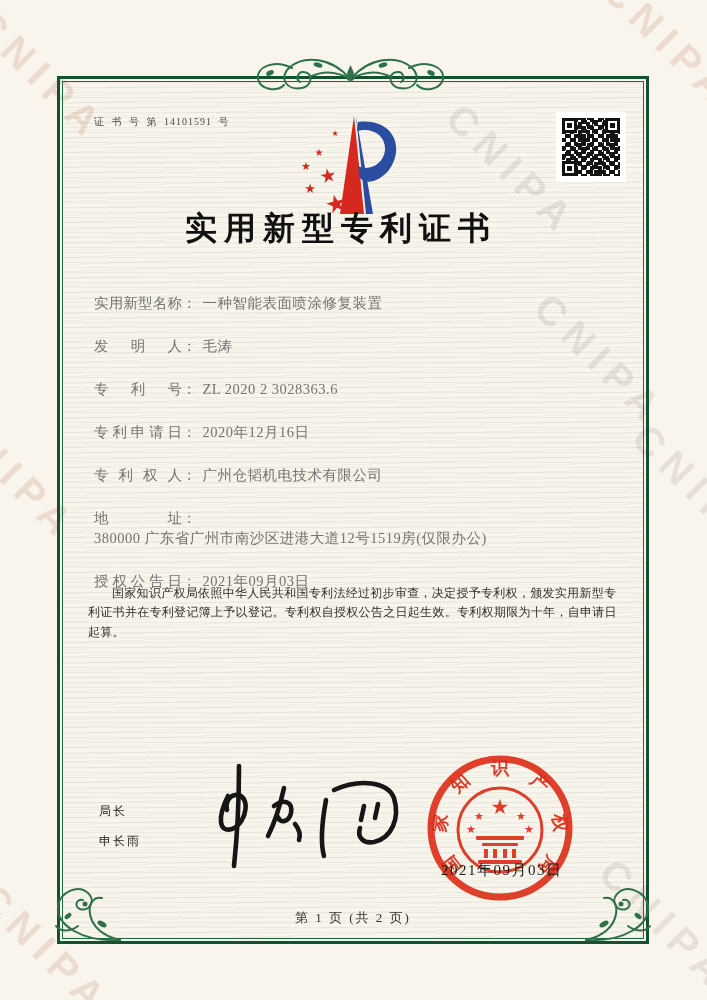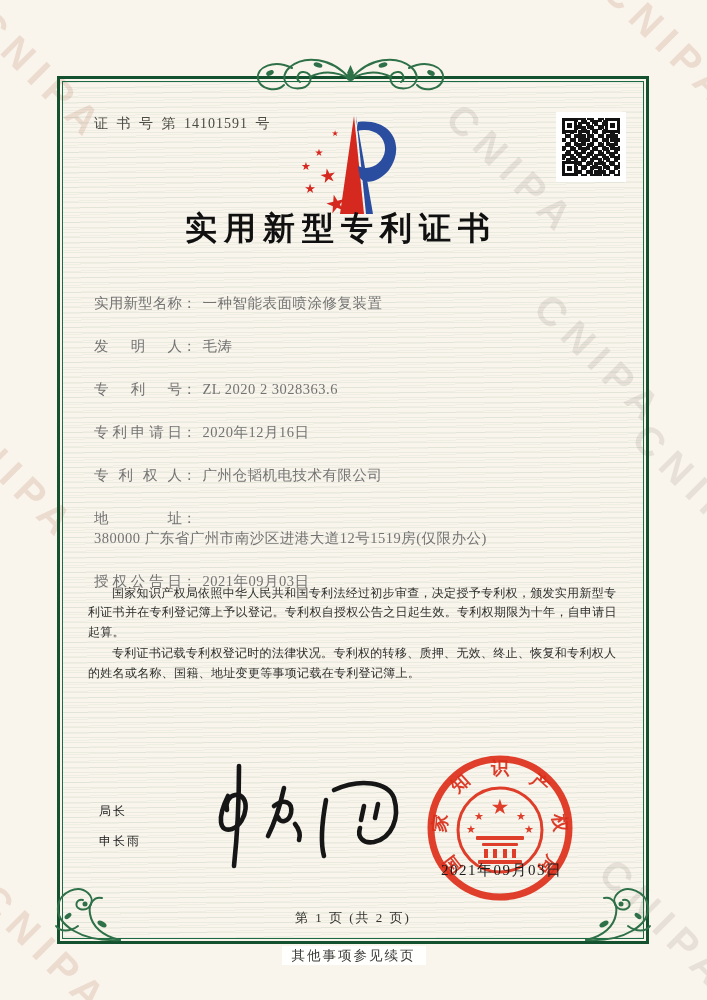--- a/index.html
+++ b/index.html
@@ -21,21 +21,21 @@
       background:
         repeating-linear-gradient(180deg, rgba(44,112,72,0.075) 0 1px, transparent 1px 5px),
         repeating-linear-gradient(178deg, rgba(44,112,72,0.05) 0 1px, transparent 1px 7px);
   }
 
   .ornament-top { position:absolute; left:248px; top:53px; z-index:4; }
   .flourish { position:absolute; z-index:4; }
   .flourish.right { transform:scaleX(-1); }
 
   .cert-no { position:absolute; left:94px; top:115px; z-index:5;
-             font-size:14px; color:#4b4b45; letter-spacing:1px; word-spacing:3px; }
+             font-size:10px; color:#4b4b45; letter-spacing:1px; word-spacing:3px; }
 
   .logo { position:absolute; left:292px; top:112px; z-index:5; }
 
   .qr-wrap { position:absolute; left:556px; top:112px; width:70px; height:70px;
              background:#fff; z-index:5; padding:6px; }
   .qr { position:relative; width:58px; height:58px;
         background: repeating-conic-gradient(#141414 0% 25%, transparent 0% 50%) 0 0 / 8px 8px,
                     repeating-conic-gradient(#141414 0% 25%, transparent 0% 50%) 3px 2px / 11px 9px; }
   .finder { position:absolute; width:15px; height:15px; background:#fff; border:3px solid #111; }
   .finder::after { content:""; position:absolute; left:2px; top:2px; width:5px; height:5px; background:#111; }
@@ -175,21 +175,20 @@
     <div class="field-row">
       <span class="flabel">地址</span><span class="fcolon">：</span><span class="fvalue fvalue-address">380000 广东省广州市南沙区进港大道12号1519房(仅限办公)</span>
     </div>
     <div class="field-row">
       <span class="flabel">授权公告日</span><span class="fcolon">：</span><span class="fvalue">2021年09月03日</span>
     </div>
   </div>
 
   <div class="body-text">
     <p>国家知识产权局依照中华人民共和国专利法经过初步审查，决定授予专利权，颁发实用新型专利证书并在专利登记簿上予以登记。专利权自授权公告之日起生效。专利权期限为十年，自申请日起算。</p>
-    <p>专利证书记载专利权登记时的法律状况。专利权的转移、质押、无效、终止、恢复和专利权人的姓名或名称、国籍、地址变更等事项记载在专利登记簿上。</p>
   </div>
 
   <div class="director">
     <div>局长</div>
     <div>申长雨</div>
   </div>
 
   <svg class="signature" role="img" width="212" height="112" viewBox="0 0 212 112" aria-label="申长雨">
     <g stroke="#161616" stroke-width="4.6" fill="none" stroke-linecap="round" stroke-linejoin="round">
       <path d="M30,36 C19,58 21,73 34,69 C50,63 53,33 37,35 C31,36 27,43 29,50"></path>
@@ -228,15 +227,14 @@
     <span class="seal-char" style="left:35px; top:30px; transform:rotate(-42deg);">知</span>
     <span class="seal-char" style="left:75px; top:15px; transform:rotate(0deg);">识</span>
     <span class="seal-char" style="left:115px; top:30px; transform:rotate(42deg);">产</span>
     <span class="seal-char" style="left:135px; top:70px; transform:rotate(85deg);">权</span>
     <span class="seal-char" style="left:123px; top:112px; transform:rotate(128deg);">局</span>
   </div>
 
   <div class="seal-date">2021年09月03日</div>
 
   <div class="page-num">第 1 页 (共 2 页)</div>
-  <div class="note"><span>其他事项参见续页</span></div>
 
 </div>
 
 </body></html>

